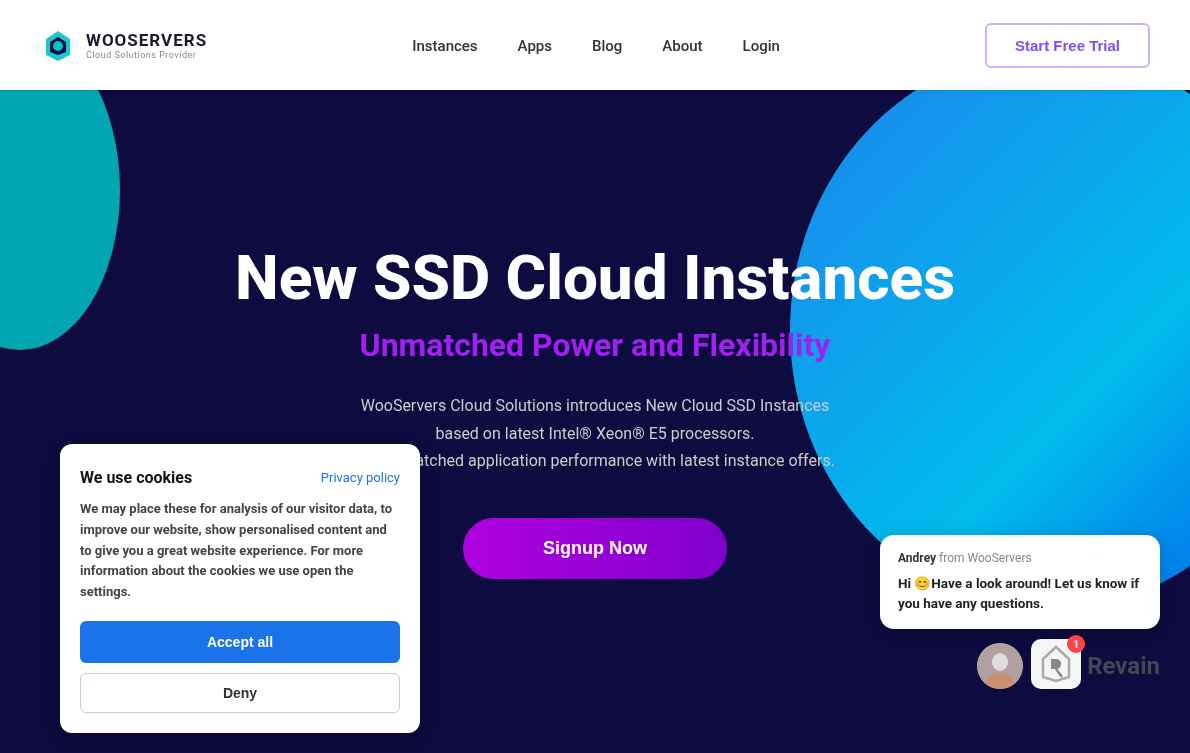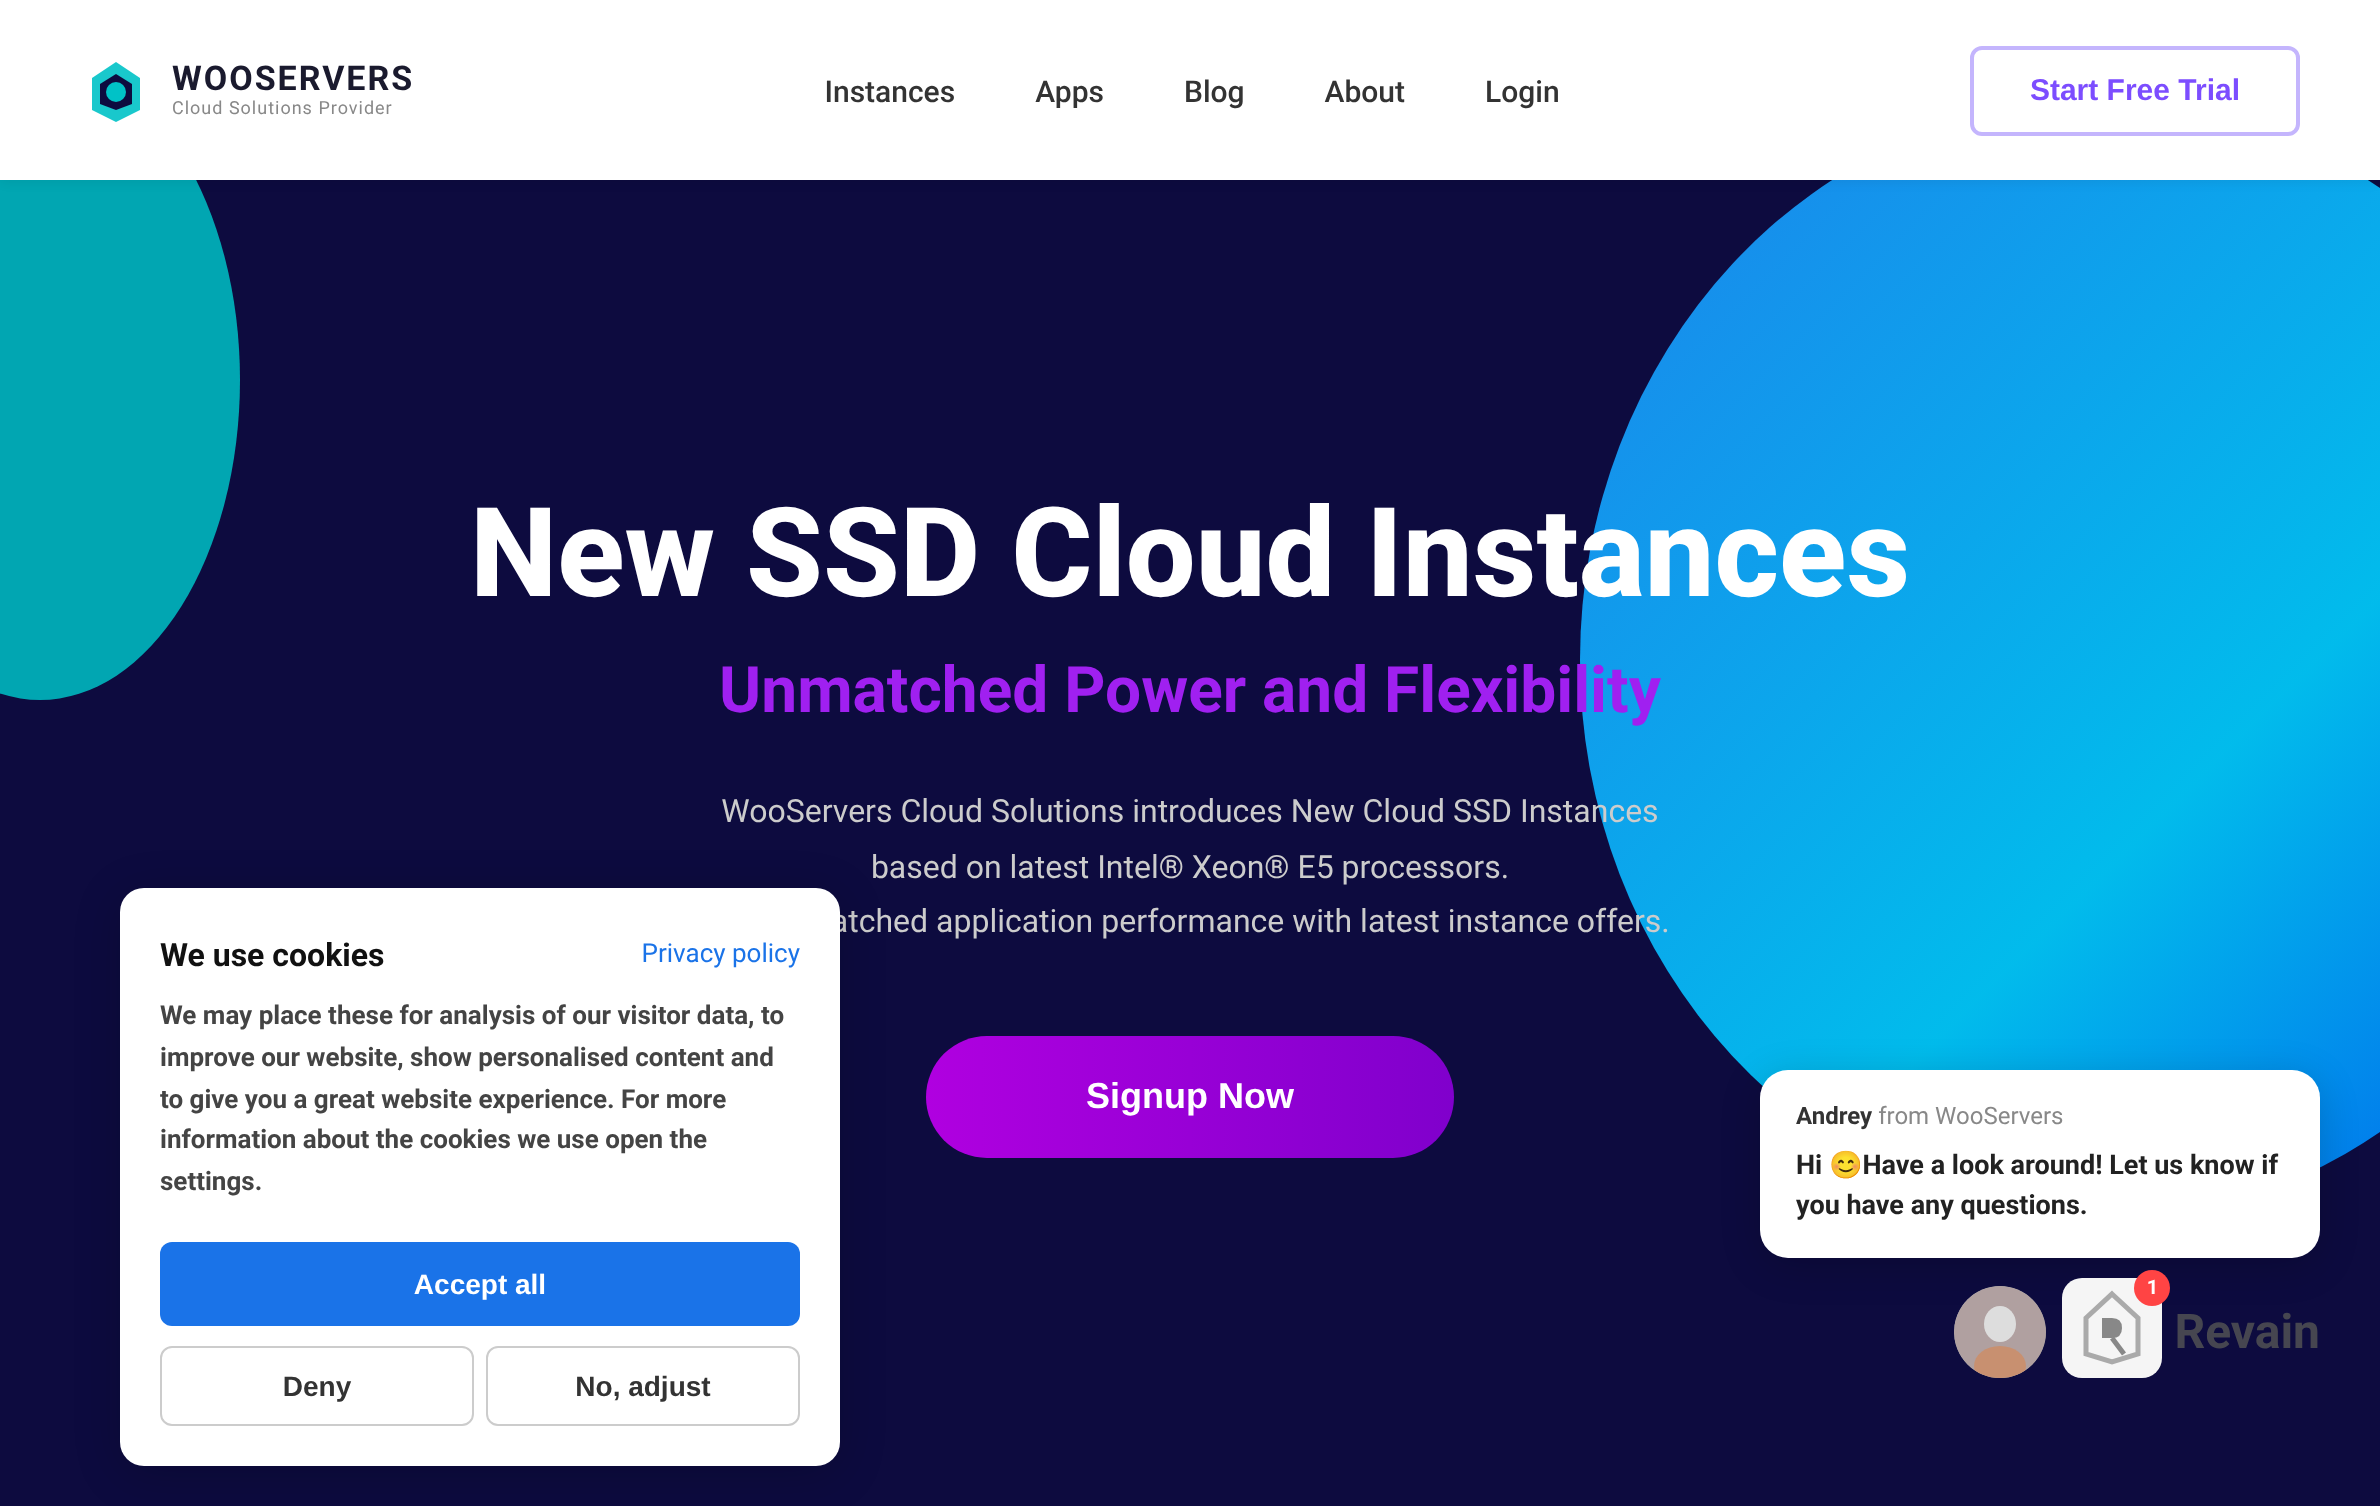--- a/index.html
+++ b/index.html
@@ -332,21 +332,20 @@
 
 <div class="cookie-banner">
   <div class="cookie-header">
     <span class="cookie-title">We use cookies</span>
     <a class="cookie-privacy-link" href="#">Privacy policy</a>
   </div>
   <p class="cookie-body">We may place these for analysis of our visitor data, to improve our website, show personalised content and to give you a great website experience. For more information about the cookies we use open the settings.</p>
   <button class="cookie-accept">Accept all</button>
   <div class="cookie-bottom-btns">
     <button class="cookie-deny">Deny</button>
-    <button class="cookie-adjust">No, adjust</button>
   </div>
 </div>
 
 <div class="chat-widget">
   <div class="chat-bubble">
     <div class="chat-from">
       <span class="name">Andrey</span>
       <span> from </span>
       <span>WooServers</span>
     </div>

